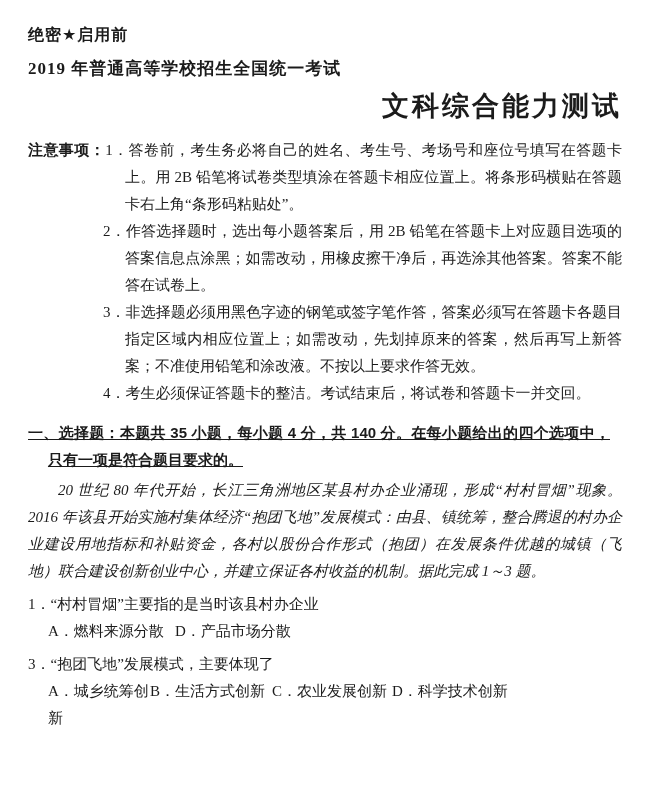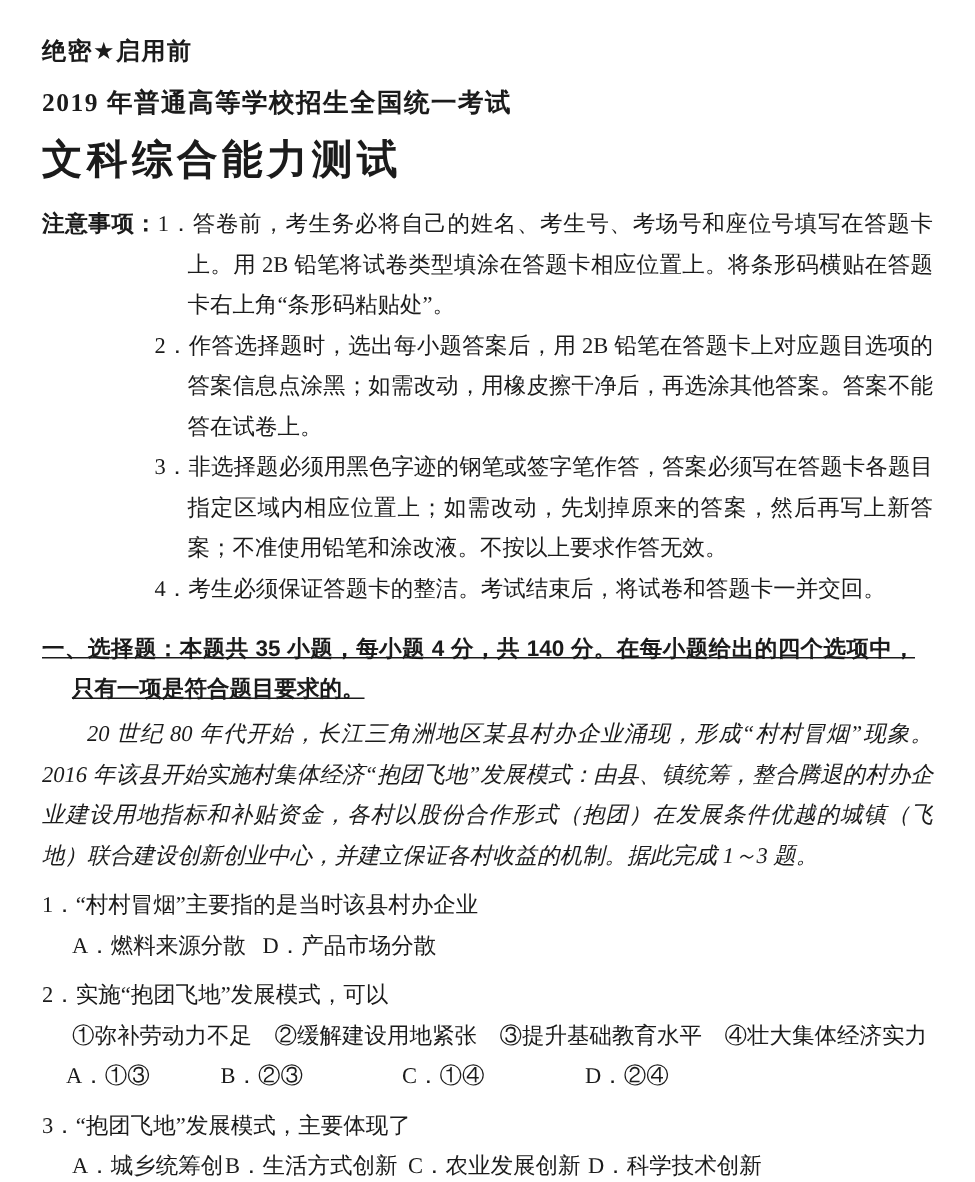--- a/index.html
+++ b/index.html
@@ -30,21 +30,21 @@
     letter-spacing: 1px;
   }
   .exam-title {
     font-weight: 700;
     font-size: 17px;
     line-height: 22px;
     margin-top: 12px;
     letter-spacing: 1px;
   }
   .subject-title {
-    text-align: left;
+    text-align: right;
     font-weight: 700;
     font-size: 27px;
     line-height: 36px;
     margin-top: 8px;
     letter-spacing: 3px;
   }
   .notice {
     margin-top: 12px;
     line-height: 27px;
     text-align: justify;
@@ -130,30 +130,20 @@
   <p class="passage">20 世纪 80 年代开始，长江三角洲地区某县村办企业涌现，形成“村村冒烟”现象。2016 年该县开始实施村集体经济“抱团飞地”发展模式：由县、镇统筹，整合腾退的村办企业建设用地指标和补贴资金，各村以股份合作形式（抱团）在发展条件优越的城镇（飞地）联合建设创新创业中心，并建立保证各村收益的机制。据此完成 1～3 题。</p>
 
   <div class="question q1">
     <p class="stem"><span>1．</span><span>“村村冒烟”主要指的是当时该县村办企业</span></p>
     <div class="options">
       <span>A．燃料来源分散</span>
       <span>D．产品市场分散</span>
     </div>
   </div>
 
-  <div class="question q2">
-    <p class="stem"><span>2．</span><span>实施“抱团飞地”发展模式，可以</span></p>
-    <p class="sub-options">①弥补劳动力不足　②缓解建设用地紧张　③提升基础教育水平　④壮大集体经济实力</p>
-    <div class="options">
-      <span>A．①③</span>
-      <span>B．②③</span>
-      <span>C．①④</span>
-      <span>D．②④</span>
-    </div>
-  </div>
 
   <div class="question q3">
     <p class="stem"><span>3．</span><span>“抱团飞地”发展模式，主要体现了</span></p>
     <div class="options">
       <span>A．城乡统筹创新</span>
       <span>B．生活方式创新</span>
       <span>C．农业发展创新</span>
       <span>D．科学技术创新</span>
     </div>
   </div>

